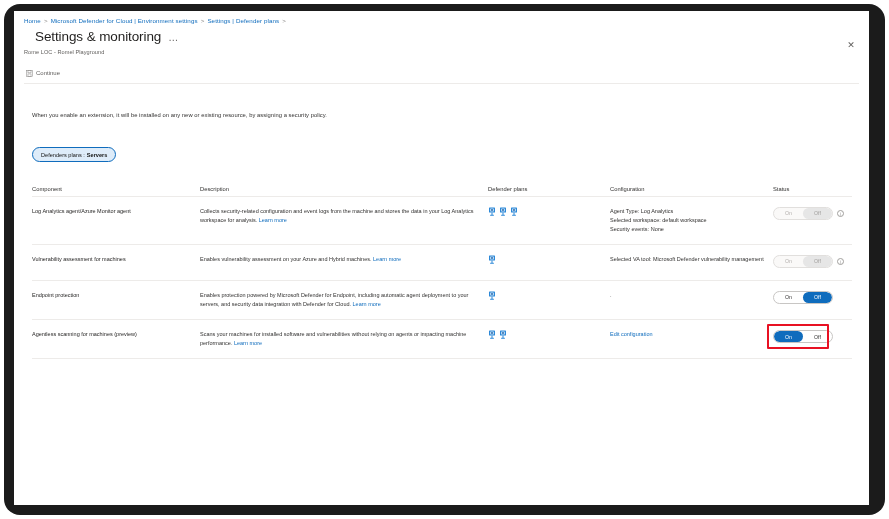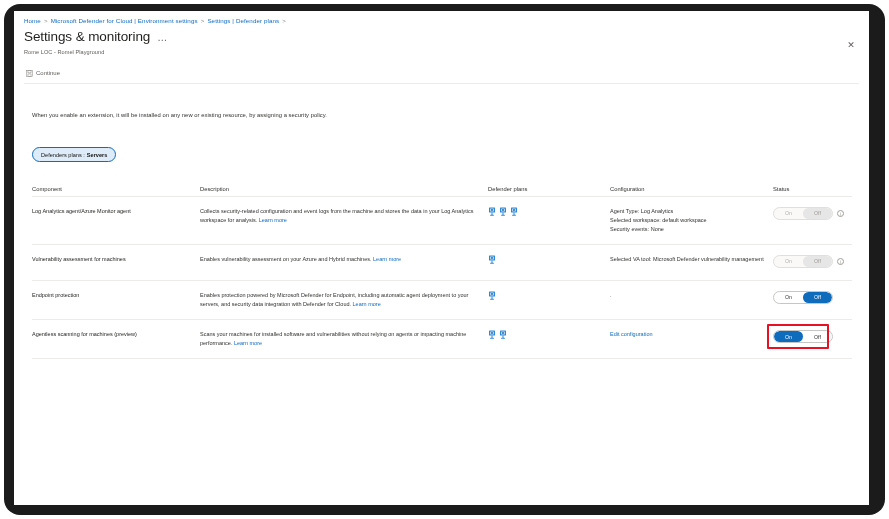--- a/index.html
+++ b/index.html
@@ -66,20 +66,21 @@
     top: 18px;
     display: flex;
     align-items: baseline;
     gap: 7px;
   }
   .page-title {
     font-size: 13.5px;
     color: #201f1e;
     font-weight: 400;
     letter-spacing: -0.1px;
+    margin-left: 11px;
   }
   .title-dash {
     font-size: 10px;
     color: #605e5c;
   }
   .subtitle {
     position: absolute;
     left: 10px;
     top: 38px;
     font-size: 5.6px;

